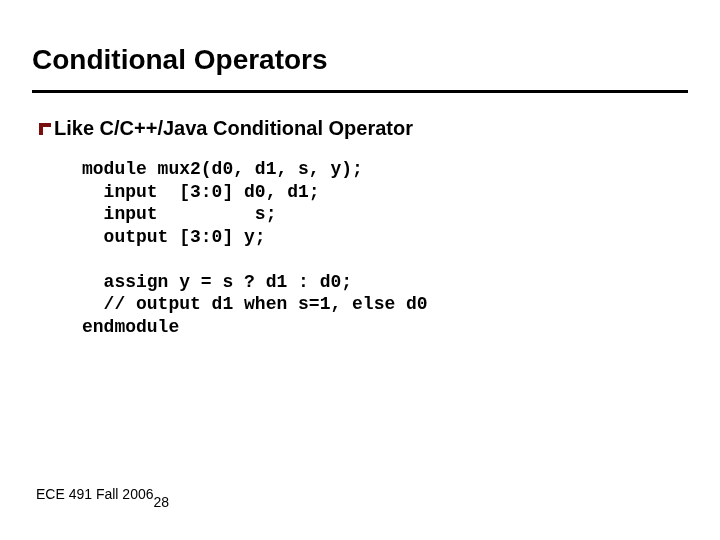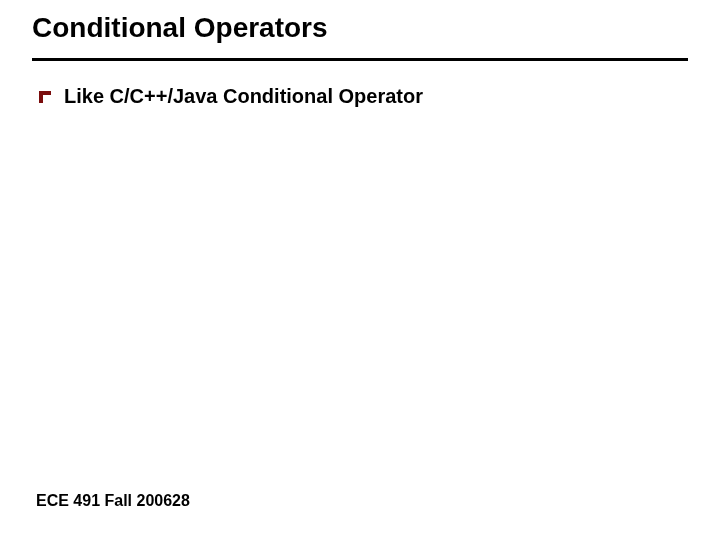--- a/index.html
+++ b/index.html
@@ -1,37 +1,37 @@
 <!DOCTYPE html>
 <html><head>
 <meta charset="utf-8">
 <style>
   * { margin: 0; padding: 0; box-sizing: border-box; }
   html, body { width: 720px; height: 540px; background: #ffffff; font-family: Arial, Helvetica, sans-serif; color: #000; }
   .slide {
     position: relative;
     width: 720px;
     height: 540px;
-    padding: 12px 32px 0 32px;
+    padding: 44px 32px 0 32px;
   }
   .title {
     font-size: 28px;
     font-weight: bold;
     color: #000;
     margin-bottom: 14px;
   }
   .rule {
     border: none;
     border-top: 3px solid #000;
     margin: 0 0 24px 0;
   }
   .bullet-row {
     display: flex;
     align-items: flex-start;
-    gap: 12px;
+    gap: 2px;
     margin-left: 6px;
   }
   .bullet-icon {
     width: 14px;
     height: 14px;
     flex: 0 0 14px;
     margin-top: 5px;
   }
   .bullet-text {
     font-size: 20px;
@@ -46,24 +46,23 @@
     margin: 18px 0 0 50px;
     line-height: 1.25;
   }
   .footer {
     position: absolute;
     left: 0;
     right: 0;
     bottom: 30px;
     padding: 0 36px;
     display: flex;
-    align-items: flex-end;
-    font-size: 16px;
+    align-items: flex-start;
+    font-size: 14px;
     color: #000;
-    font-weight: bold;
   }
   .footer .left { flex: 0 0 auto; }
   .footer .center { flex: 1 1 auto; text-align: center; }
   .footer .right { flex: 0 0 auto; color: #000; margin-top: 8px; }
 </style>
 </head>
 <body>
 
 <div class="slide">
 
@@ -78,19 +77,27 @@
         <rect x="5" y="5" width="8" height="8" fill="#ffffff" opacity="0.0"></rect>
         <rect x="5" y="1" width="8" height="8" fill="#7a0d0d"></rect>
         <rect x="1" y="5" width="8" height="8" fill="#7a0d0d"></rect>
         <rect x="5" y="5" width="9" height="9" fill="#ffffff"></rect>
         <rect x="5" y="5" width="9" height="9" fill="none" stroke="#7a0d0d" stroke-width="0"></rect>
       </svg>
     </span>
     <span class="bullet-text">Like C/C++/Java Conditional Operator</span>
   </div>
 
+  <div class="code">module mux2(d0, d1, s, y);
+  input  [3:0] d0, d1;
+  input         s;
+  output [3:0] y;
+
+  assign y = s ? d1 : d0;
+  // output d1 when s=1, else d0
+endmodule</div>
 
   <div class="footer">
     <div class="left">ECE 491 Fall 2006</div>
     <div class="right">28</div>
   </div>
 
 </div>
 
 </body></html>

